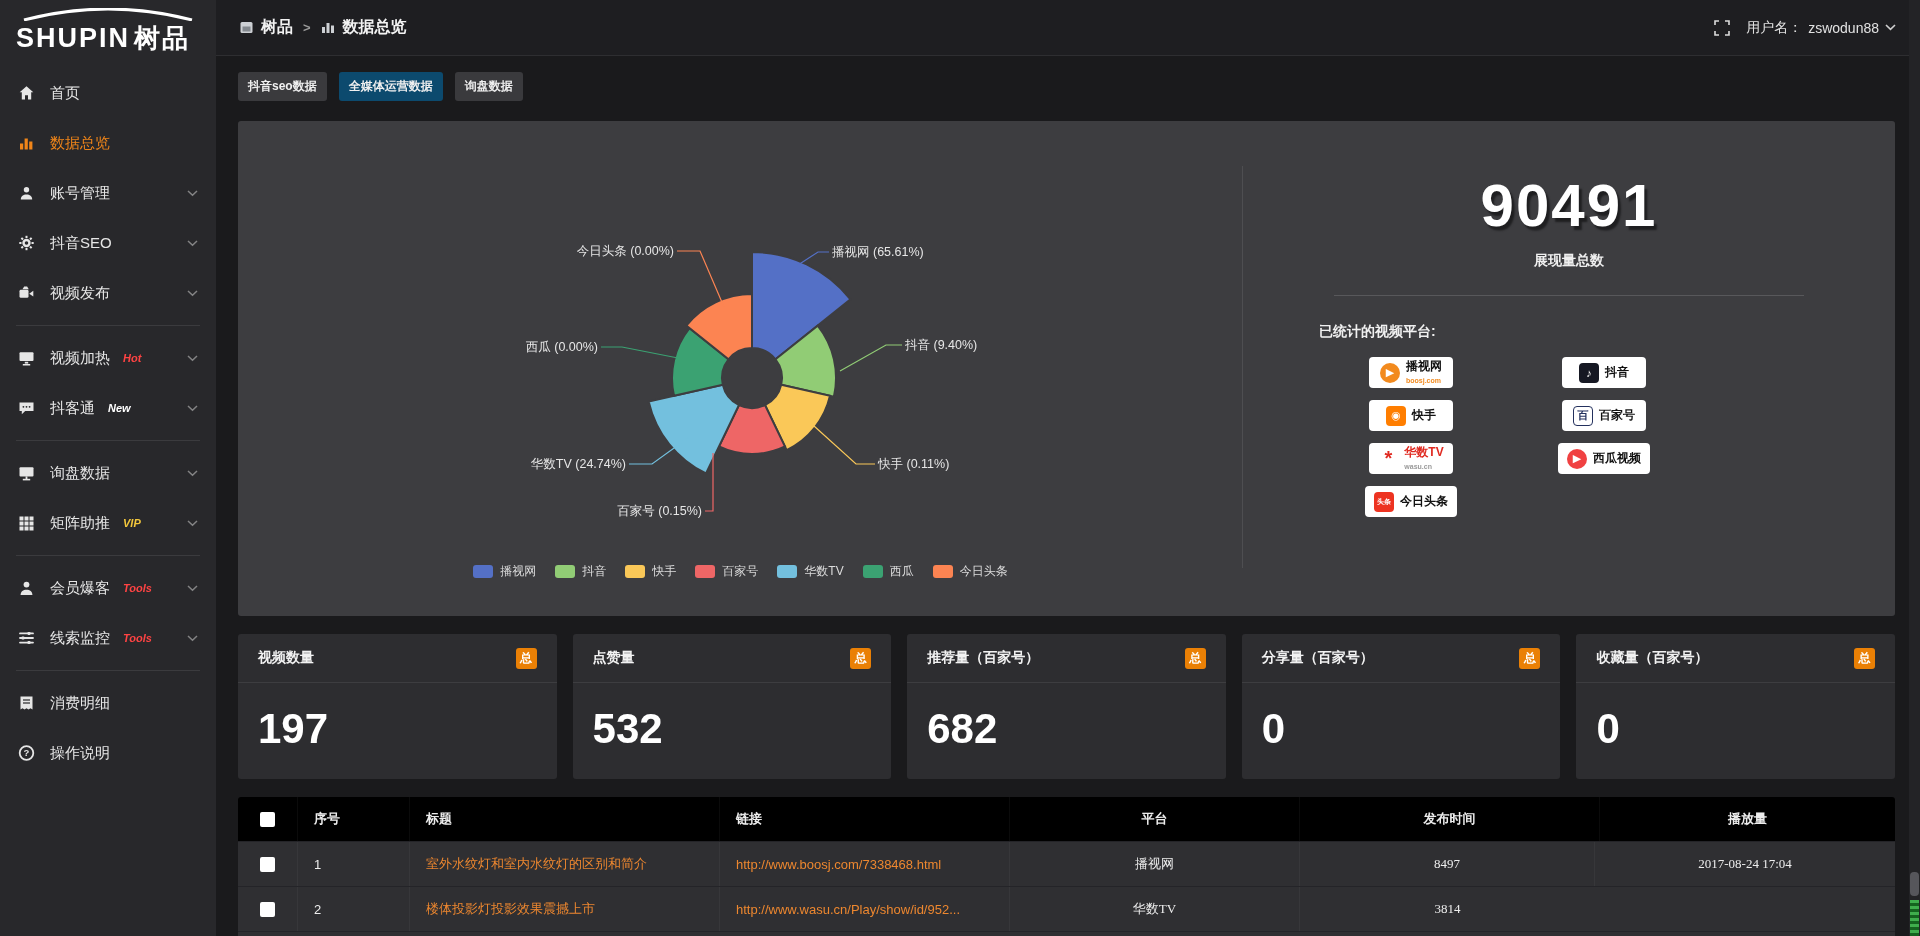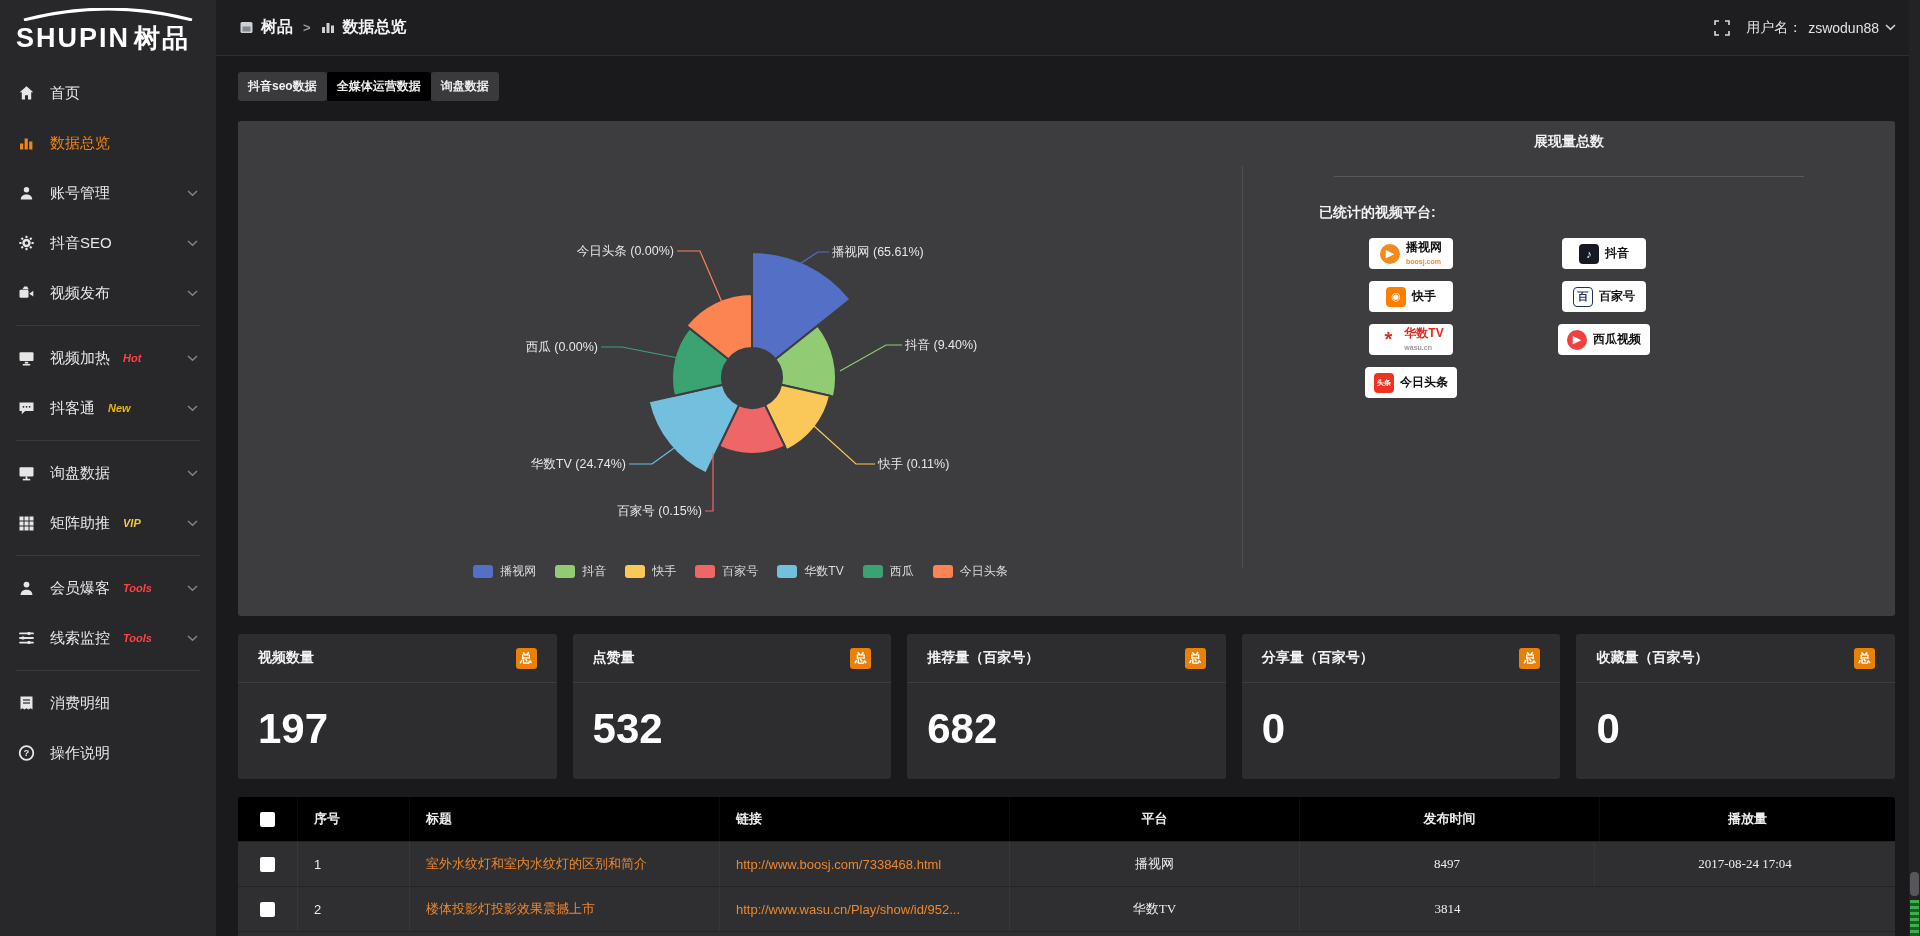--- a/index.html
+++ b/index.html
@@ -27,24 +27,24 @@
   .main { flex:1; display:flex; flex-direction:column; }
   .topbar { height:56px; flex:none; display:flex; align-items:center; padding:0 24px;
     background:#1e1e21; border-bottom:1px solid #2e2e31; }
   .crumb { display:flex; align-items:center; gap:8px; color:#f2f2f2; font-size:16px; font-weight:700; }
   .crumb-sep { color:#9a9a9a; font-size:13px; font-weight:700; margin:0 2px; }
   .top-right { margin-left:auto; display:flex; align-items:center; gap:16px; color:#e2e2e2; font-size:14px; }
   .user-menu { display:flex; align-items:center; gap:6px; cursor:pointer; }
 
   .content { padding:16px 25px 0 22px; flex:1; }
 
-  .tabs { display:flex; }
+  .tabs { display:flex; gap:12px; }
   .tab-btn { height:29px; padding:0 10px; display:flex; align-items:center; border-radius:3px;
     background:#3a3a3d; color:#f0f0f0; font-size:12px; font-weight:700; cursor:pointer; border:none; }
-  .tab-btn.active { background:#000000; }
+  .tab-btn.active { background:#0c4a6e; }
 
   
   .chart-panel { position:relative; margin-top:20px; height:495px; background:#3d3d40; border-radius:3px; }
   .chart-left { position:absolute; left:0; top:0; width:1005px; height:100%; }
   #pie-svg { position:absolute; left:0; top:0; }
   .legend { position:absolute; left:0; width:1005px; top:442px; display:flex; justify-content:center; gap:19px; }
   .legend-item { display:flex; align-items:center; gap:7px; font-size:12px; color:#dcdcdc; cursor:pointer; }
   .legend-pill { width:20px; height:13px; border-radius:3px; }
   .v-div { position:absolute; left:1004px; top:45px; height:402px; width:1px; background:rgba(255,255,255,.09); }
   .summary { position:absolute; left:1005px; right:0; top:0; bottom:0; }
@@ -191,21 +191,21 @@
             <svg width="17" height="17" viewBox="0 0 17 17" fill="currentColor">
               <path d="M1.5 2.5h14v8.6H7.2L3.8 14.3v-3.2H1.5Z"></path>
               <g fill="#28282b">
                 <circle cx="5.4" cy="6.8" r="0.9"></circle>
                 <circle cx="8.5" cy="6.8" r="0.9"></circle>
                 <circle cx="11.6" cy="6.8" r="0.9"></circle>
               </g>
             </svg>
           </span>
           <span>抖客通</span>
-          <span class="nav-tag" style="color:#eab308">New</span>
+          <span class="nav-tag" style="color:#ffffff">New</span>
           <svg class="nav-chev" width="11" height="7" viewBox="0 0 11 7">
             <polyline points="1,1 5.5,5.3 10,1" fill="none" stroke="#a2a2a2" stroke-width="1.5"></polyline>
           </svg>
         </div>
         <div class="nav-div"></div>
         <div class="nav-item">
           <span class="nicon">
             <svg width="17" height="17" viewBox="0 0 17 17" fill="currentColor">
               <rect x="1.5" y="2.2" width="14" height="9.2" rx="1"></rect>
               <rect x="4.8" y="13.8" width="7.4" height="1.6"></rect>
@@ -389,20 +389,21 @@
                 <span>西瓜</span>
               </div>
               <div class="legend-item">
                 <span class="legend-pill" style="background:#fc8452"></span>
                 <span>今日头条</span>
               </div>
             </div>
         </div>
         <div class="v-div"></div>
         <div class="summary">
+          <div class="big-number">90491</div>
           <div class="big-label">展现量总数</div>
           <div class="sum-div"></div>
           <div class="platforms-label">已统计的视频平台:</div>
           <div class="badges" id="badges">
               <div class="pbadge">
                 <span class="picon" style="background:#f28a1e;border-radius:50%;">▶</span>
                 <span class="pname" style="">播视网<br><span class="psub" style="color:#f28a1e">boosj.com</span></span>
               </div>
               <div class="pbadge">
                 <span class="picon" style="background:#161823;">♪</span>

